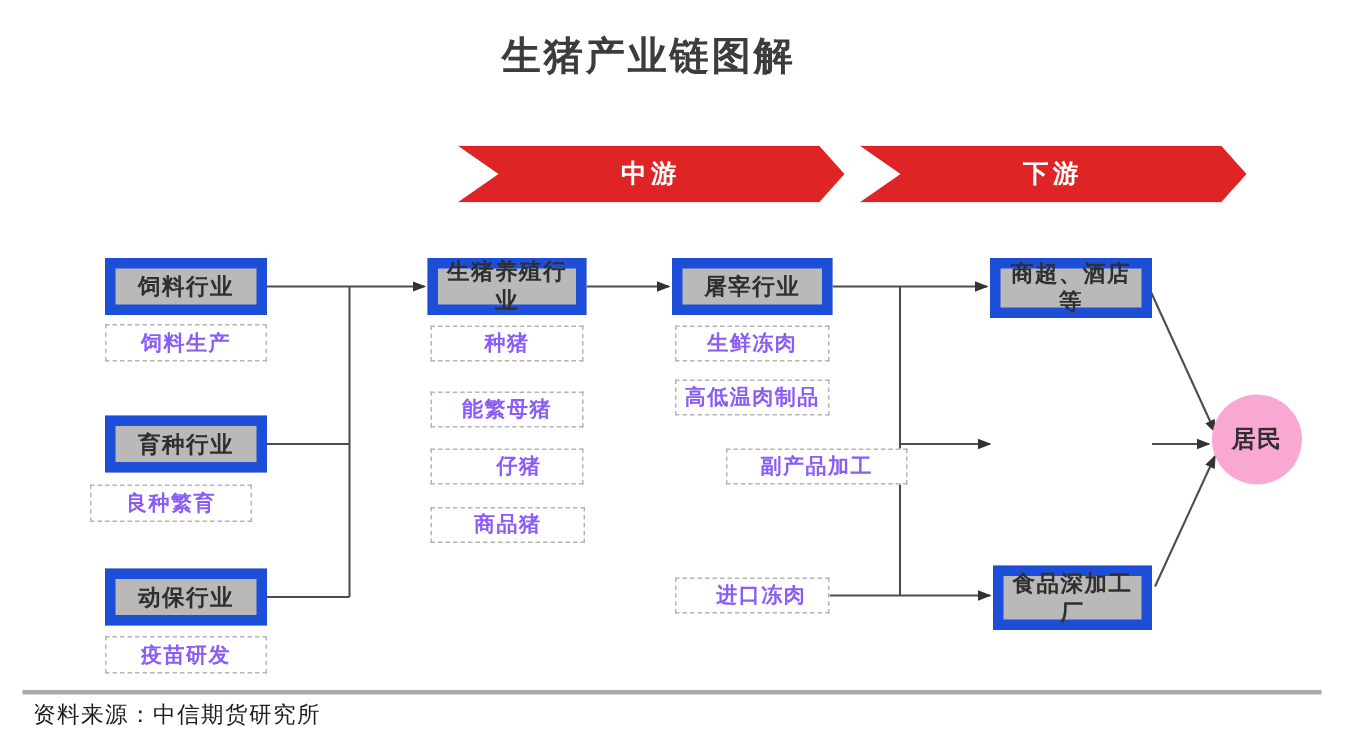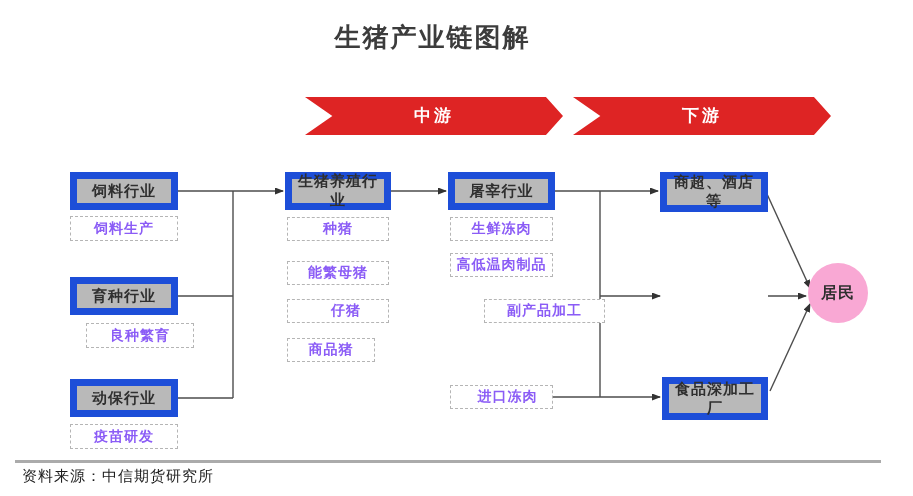--- a/index.html
+++ b/index.html
@@ -67,29 +67,29 @@
 
       <line x1="767" y1="194" x2="810" y2="288" marker-end="url(#arw)"></line>
       <line x1="768" y1="296" x2="806" y2="296" marker-end="url(#arw)"></line>
       <line x1="770" y1="391" x2="810" y2="304" marker-end="url(#arw)"></line>
     </g>
   </svg>
 
   <div class="node" style="left:70px;top:172px;width:108px;height:38px;">饲料行业</div>
   <div class="node sub" style="left:70px;top:216px;width:108px;height:25px;">饲料生产</div>
   <div class="node" style="left:70px;top:277px;width:108px;height:38px;">育种行业</div>
-  <div class="node sub" style="left:86px;top:323px;width:108px;height:25px;">良种繁育</div>
+  <div class="node sub" style="left:60px;top:323px;width:108px;height:25px;">良种繁育</div>
   <div class="node" style="left:70px;top:379px;width:108px;height:38px;">动保行业</div>
   <div class="node sub" style="left:70px;top:424px;width:108px;height:25px;">疫苗研发</div>
 
   <div class="node" style="left:285px;top:172px;width:106px;height:38px;">生猪养殖行业</div>
   <div class="node sub" style="left:287px;top:217px;width:102px;height:24px;">种猪</div>
   <div class="node sub" style="left:287px;top:261px;width:102px;height:24px;">能繁母猪</div>
   <div class="node sub" style="left:287px;top:299px;width:102px;height:24px;padding-left:16px;">仔猪</div>
-  <div class="node sub" style="left:287px;top:338px;width:88px;height:24px;">商品猪</div>
+  <div class="node sub" style="left:287px;top:338px;width:103px;height:24px;">商品猪</div>
 
   <div class="node" style="left:448px;top:172px;width:107px;height:38px;">屠宰行业</div>
   <div class="node sub" style="left:450px;top:217px;width:103px;height:24px;">生鲜冻肉</div>
   <div class="node sub" style="left:450px;top:253px;width:103px;height:24px;">高低温肉制品</div>
   <div class="node sub" style="left:444px;top:299px;width:121px;height:24px;margin-left:40px;">副产品加工</div>
   <div class="node sub" style="left:450px;top:385px;width:103px;height:24px;padding-left:12px;">进口冻肉</div>
 
   <div class="node" style="left:660px;top:172px;width:108px;height:40px;">商超、酒店等</div>
   <div class="node" style="left:662px;top:377px;width:106px;height:43px;">食品深加工厂</div>
   <div class="node circle" style="left:808px;top:263px;width:60px;height:60px;">居民</div>

